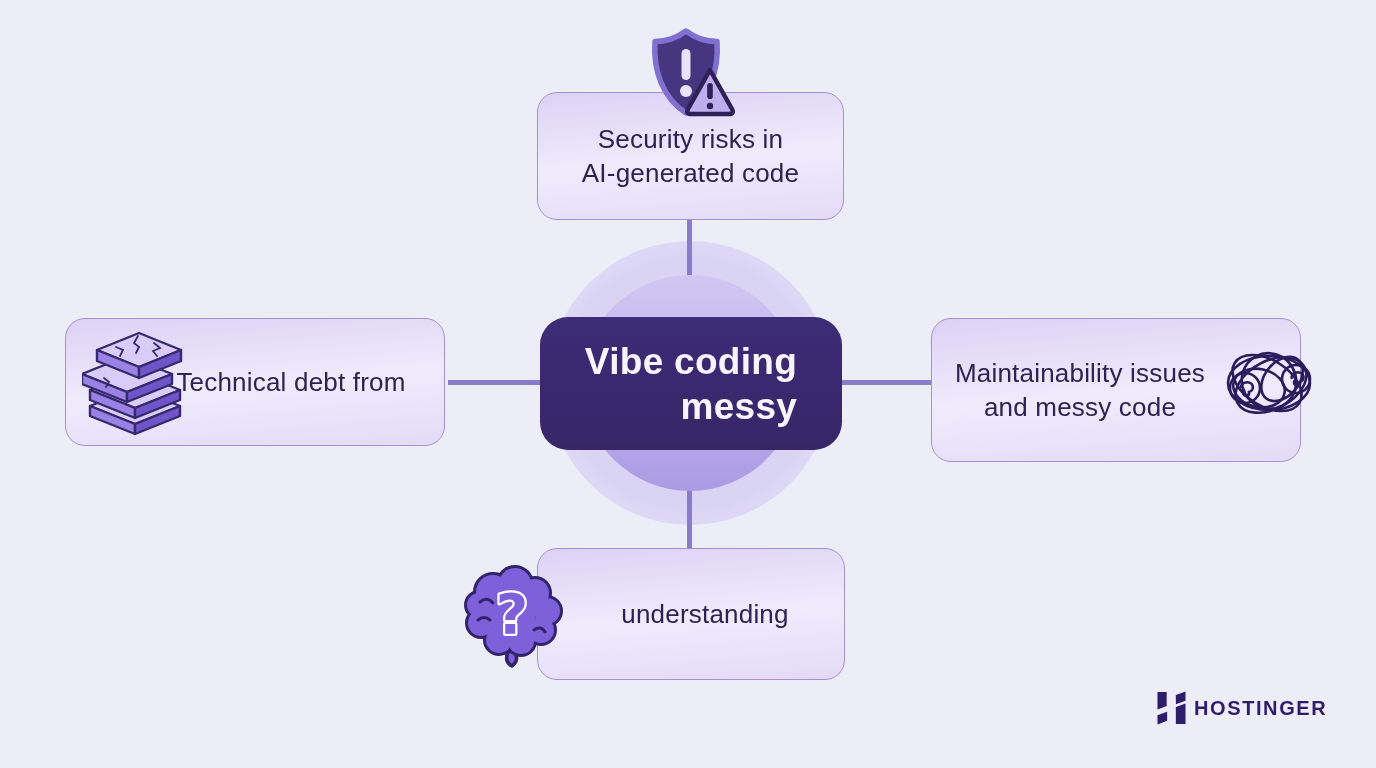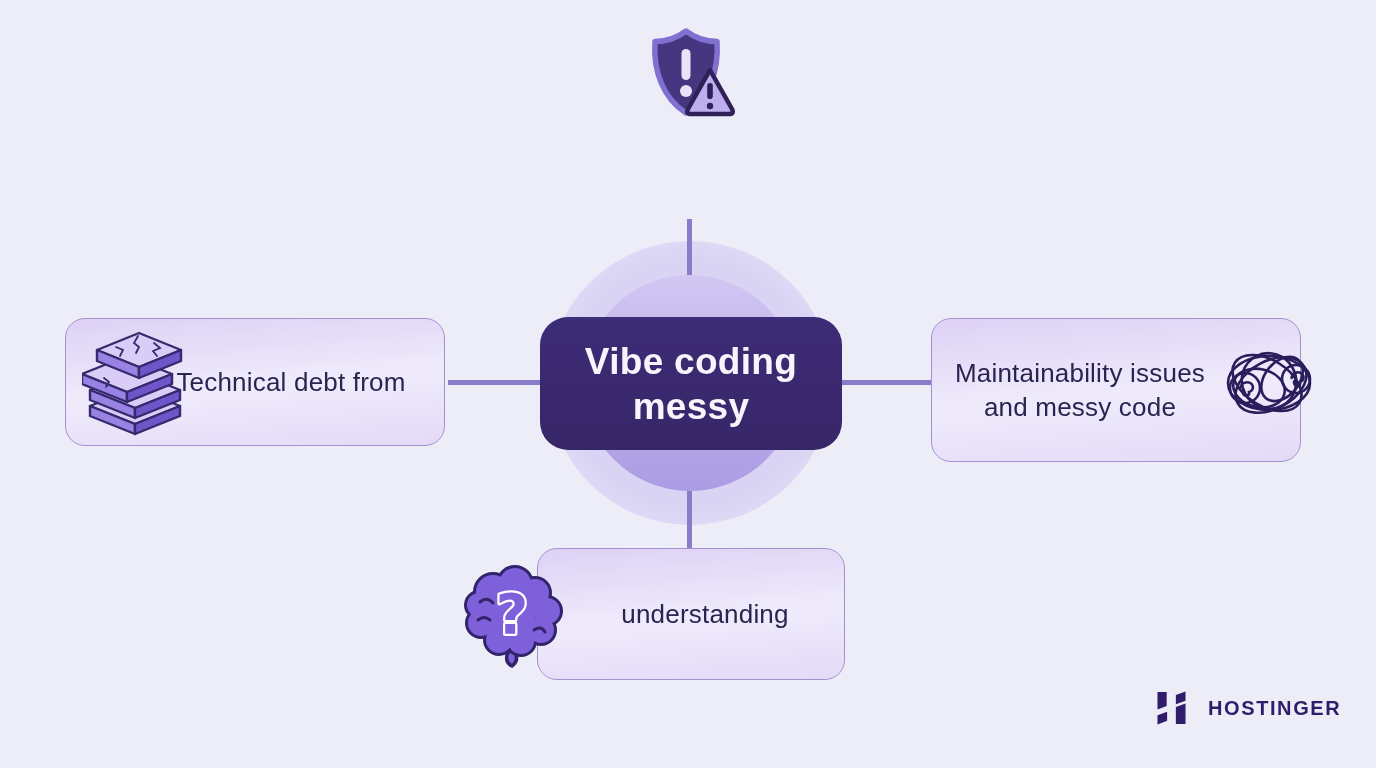--- a/index.html
+++ b/index.html
@@ -84,39 +84,40 @@
     justify-content: center;
     text-align: center;
     z-index: 5;
   }
   .center-title {
     font-size: 37px;
     line-height: 45px;
     font-weight: bold;
     color: #f7f4fc;
     letter-spacing: 0.3px;
+    text-align: right;
   }
   .center-title span { display: block; }
 
   
   .icon { position: absolute; z-index: 6; }
   .icon-shield   { left: 638px;  top: 26px;  width: 104px; height: 98px; }
   .icon-bricks   { left: 82px;   top: 330px; width: 106px; height: 112px; }
   .icon-scribble { left: 1206px; top: 340px; width: 128px; height: 88px; }
   .icon-brain    { left: 456px;  top: 560px; width: 112px; height: 110px; }
   .icon svg { width: 100%; height: 100%; display: block; }
 
   
   .brand {
     position: absolute;
     left: 1157px; top: 687px;
     height: 42px;
     display: flex;
     align-items: center;
-    gap: 22px;
+    gap: 8px;
     z-index: 7;
     justify-content: space-between;
   }
   .brand-mark { width: 29px; height: 38px; }
   .brand-text {
     font-size: 20px;
     font-weight: bold;
     letter-spacing: 1.6px;
     color: #2f1c6a;
   }
@@ -126,20 +127,26 @@
 
 <div class="canvas">
 
   <div class="halo"></div>
   <div class="connector conn-top"></div>
   <div class="connector conn-bottom"></div>
   <div class="connector conn-left"></div>
   <div class="connector conn-right"></div>
   <div class="circle-inner"></div>
 
+  <section class="node node-top">
+    <div class="node-label">
+      <span>Security risks in</span>
+      <span>AI-generated code</span>
+    </div>
+  </section>
 
   <section class="node node-left">
     <div class="node-label">
       <span>Technical debt from</span>
     </div>
   </section>
 
   <section class="node node-right">
     <div class="node-label">
       <span>Maintainability issues</span>

